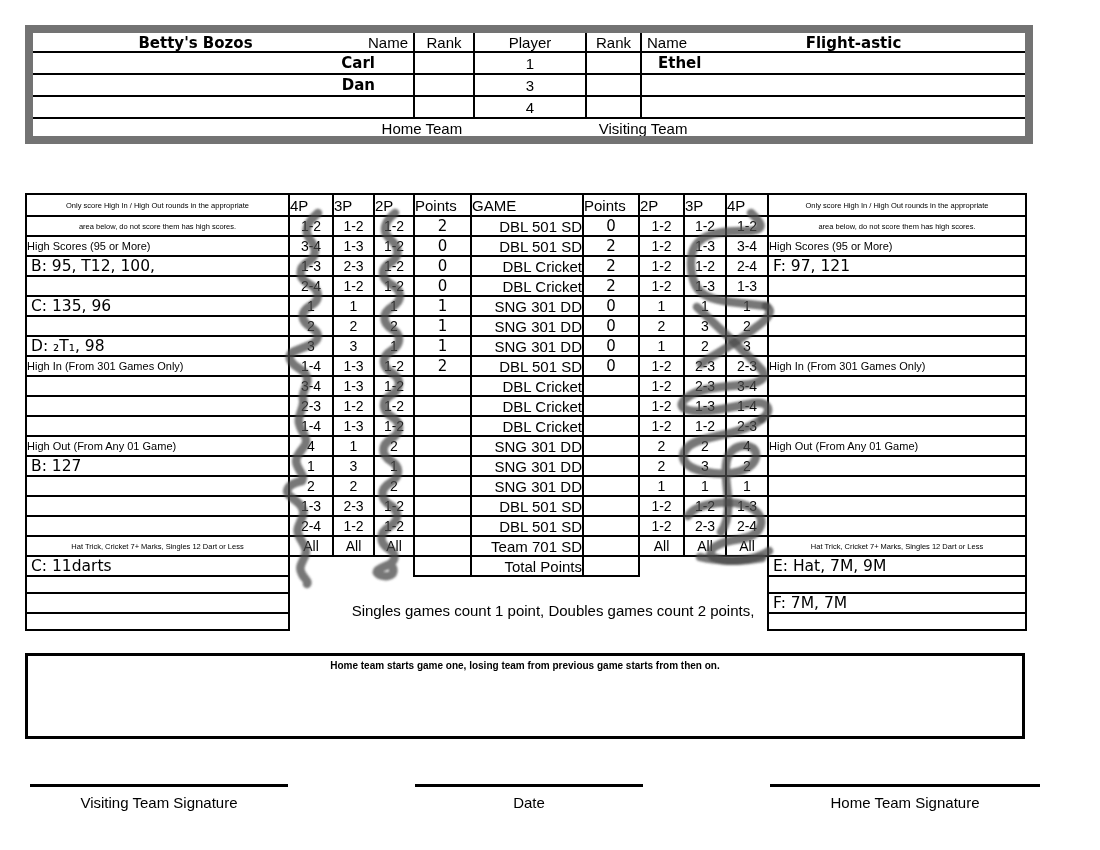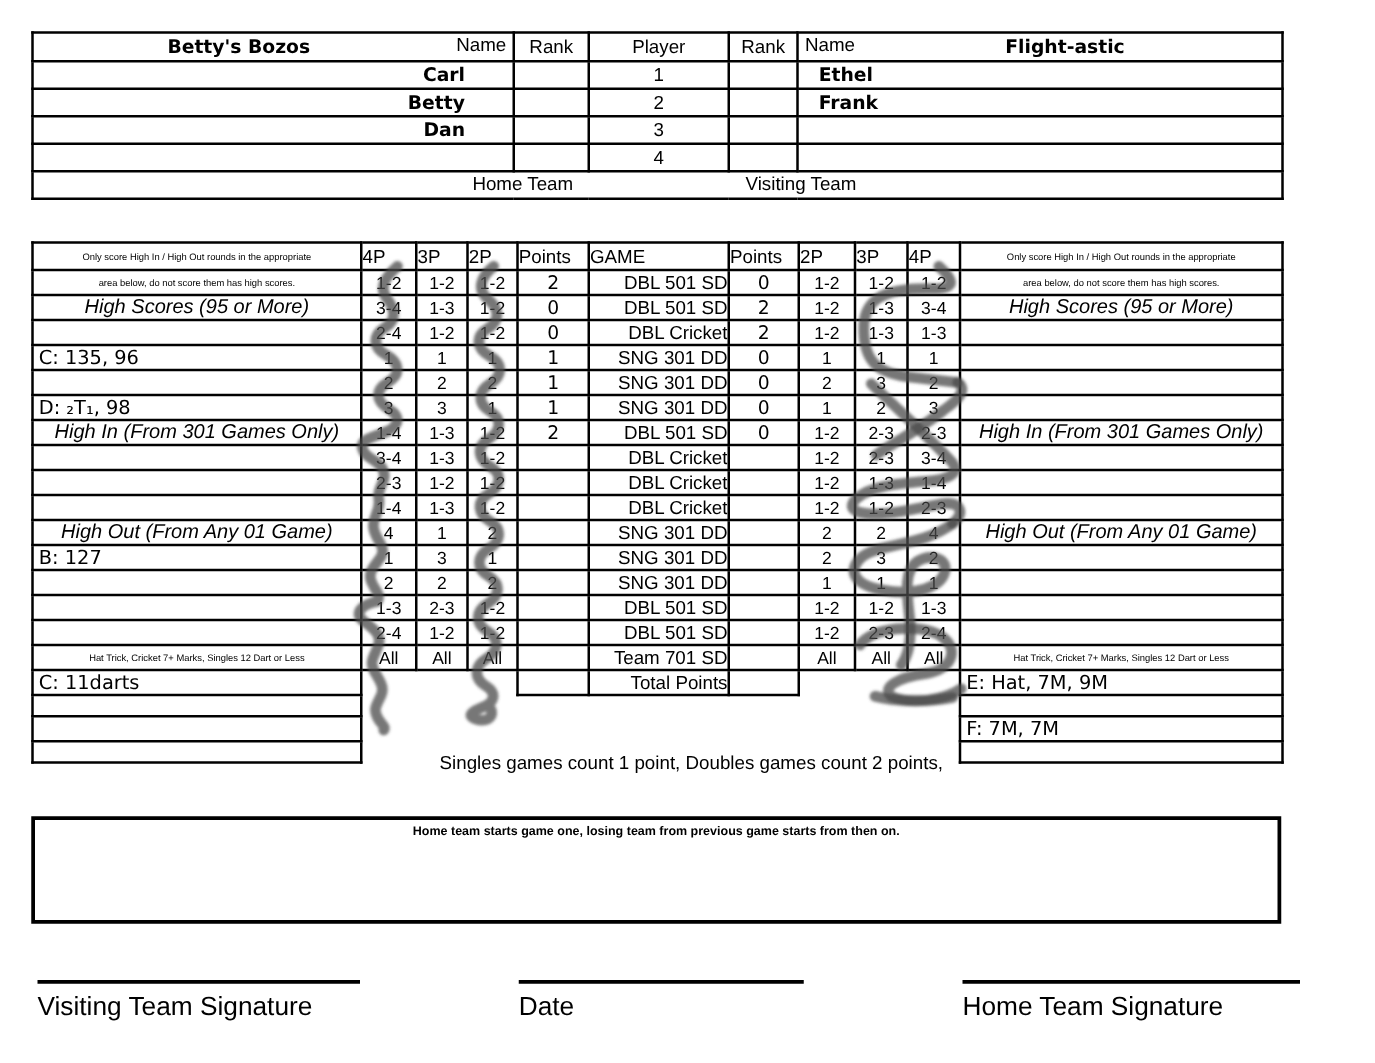--- a/index.html
+++ b/index.html
@@ -1,21 +1,21 @@
 <!DOCTYPE html>
 <html><head>
 <meta charset="utf-8">
 <style>
   html,body{margin:0;padding:0;background:#fff;}
   #page{position:relative;width:1100px;height:850px;background:#fff;color:#000;
         font-family:"Liberation Sans",sans-serif;overflow:hidden;}
 
   
   #top-table{position:absolute;left:25px;top:25px;width:1000px;border-collapse:collapse;
-             table-layout:fixed;border:2px solid #737373;}
+             table-layout:fixed;border:8px solid #737373;}
   #top-table td{border:2px solid #000;font-size:15px;padding:0;overflow:hidden;white-space:nowrap;}
   #top-table tr{height:22px;}
   #top-table tr.hdr{height:23px;}
   .hand{font-family:"DejaVu Sans",sans-serif;font-weight:bold;}
   .relcell{position:relative;}
   .team-home{position:absolute;left:0;right:55px;top:1px;text-align:center;}
   .namehdr-r{position:absolute;right:5px;top:1px;}
   .namehdr-l{position:absolute;left:5px;top:1px;}
   .team-visit{position:absolute;left:95px;right:55px;top:1px;text-align:center;}
   .pnum{text-align:center;}
@@ -29,38 +29,38 @@
   #grid-table td,#grid-table th{border:2px solid #000;padding:0;overflow:hidden;
               white-space:nowrap;font-weight:normal;}
   #grid-table tr{height:20px;}
   #grid-table tr.ghdr{height:22px;}
   #grid-table tr.extra{height:17px;}
   .h{font-weight:bold;font-size:15px;}
   .c{text-align:center;font-size:14px;}
   .game{text-align:right;font-size:15px;}
   .pts{text-align:center;font-family:"DejaVu Sans",sans-serif;font-weight:bold;font-size:15px;}
   .n-small{font-size:7.5px;text-align:center;}
-  .n-center{font-size:16px;text-align:center;font-style:italic;}
+  .n-center{font-size:11px;}
   .n-bold{font-family:"DejaVu Sans",sans-serif;font-weight:bold;font-size:15.5px;
           text-align:left;padding-left:4px !important;}
   #grid-table td.open{border:none;background:#fff;}
 
   
   #scoring-note{position:absolute;left:290px;top:601px;width:526px;text-align:center;
                 font-size:15px;line-height:19px;}
 
   
   #rule-box{position:absolute;left:25px;top:653px;width:1000px;height:86px;
             border:3px solid #000;box-sizing:border-box;}
   #rule-box div{margin-top:4px;text-align:center;font-weight:bold;font-size:10px;}
 
   
   .sig{position:absolute;top:784px;}
   .sigline{height:3px;background:#000;}
-  .siglabel{text-align:left;font-size:21px;margin-top:7px;}
+  .siglabel{text-align:center;font-size:15px;margin-top:7px;}
   #sig-visit{left:30px;width:258px;}
   #sig-date{left:415px;width:228px;}
   #sig-home{left:770px;width:270px;}
 
   
   #squiggles{position:absolute;left:0;top:0;z-index:6;pointer-events:none;}
 </style>
 </head>
 <body>
 
@@ -87,27 +87,20 @@
         <span class="namehdr-l">Name</span>
         <span class="team-visit hand">Flight-astic</span>
       </td>
     </tr>
     <tr>
       <td class="homename hand">Carl</td>
       <td></td>
       <td class="pnum">1</td>
       <td></td>
       <td class="visitname hand">Ethel</td>
-    </tr>
-    <tr>
-      <td class="homename hand">Betty</td>
-      <td></td>
-      <td class="pnum">2</td>
-      <td></td>
-      <td class="visitname hand">Frank</td>
     </tr>
     <tr>
       <td class="homename hand">Dan</td>
       <td></td>
       <td class="pnum">3</td>
       <td></td>
       <td class="visitname hand"></td>
     </tr>
     <tr>
       <td class="homename hand"></td>
@@ -173,20 +166,33 @@
           <td class="c">1-2</td>
           <td class="pts">0</td>
           <td class="game">DBL 501 SD</td>
           <td class="pts">2</td>
           <td class="c">1-2</td>
           <td class="c">1-3</td>
           <td class="c">3-4</td>
           <td class="n-center">High Scores (95 or More)</td>
         </tr>
         <tr>
+          <td class="n-bold">B: 95, T12, 100,</td>
+          <td class="c">1-3</td>
+          <td class="c">2-3</td>
+          <td class="c">1-2</td>
+          <td class="pts">0</td>
+          <td class="game">DBL Cricket</td>
+          <td class="pts">2</td>
+          <td class="c">1-2</td>
+          <td class="c">1-2</td>
+          <td class="c">2-4</td>
+          <td class="n-bold">F: 97, 121</td>
+        </tr>
+        <tr>
           <td class="n-bold"></td>
           <td class="c">2-4</td>
           <td class="c">1-2</td>
           <td class="c">1-2</td>
           <td class="pts">0</td>
           <td class="game">DBL Cricket</td>
           <td class="pts">2</td>
           <td class="c">1-2</td>
           <td class="c">1-3</td>
           <td class="c">1-3</td>

